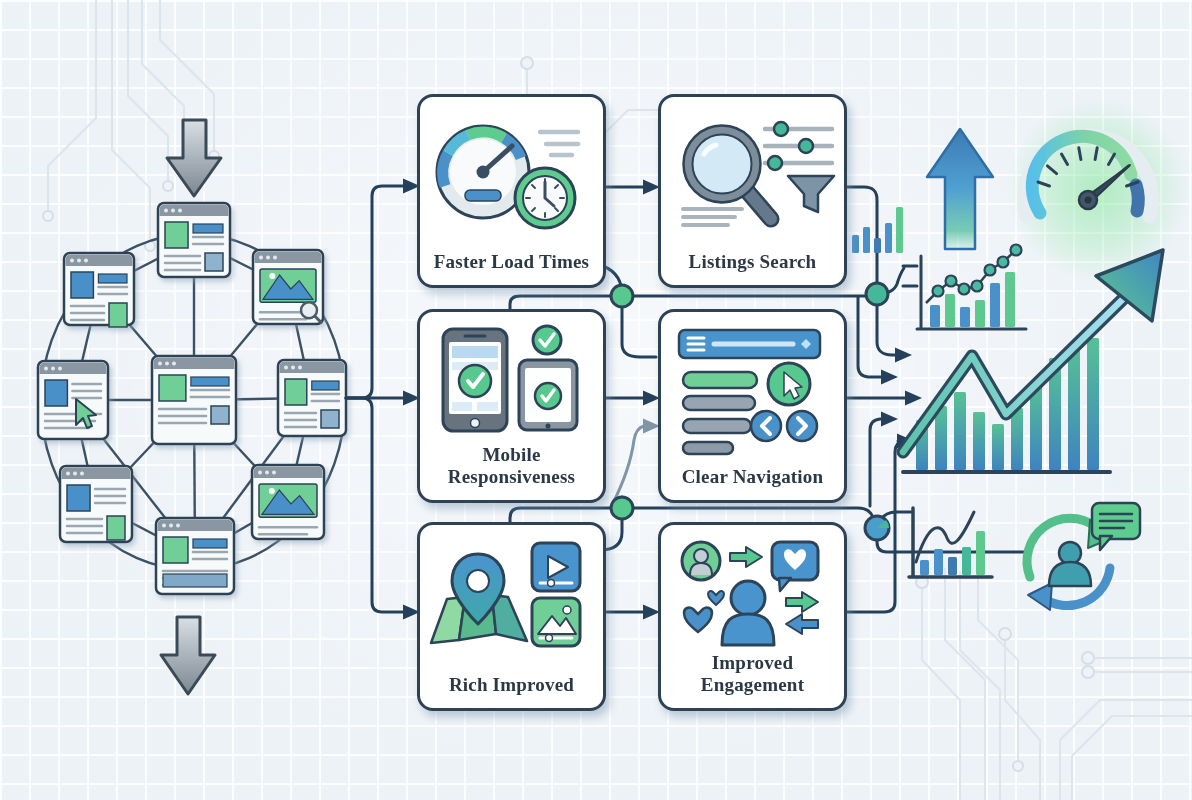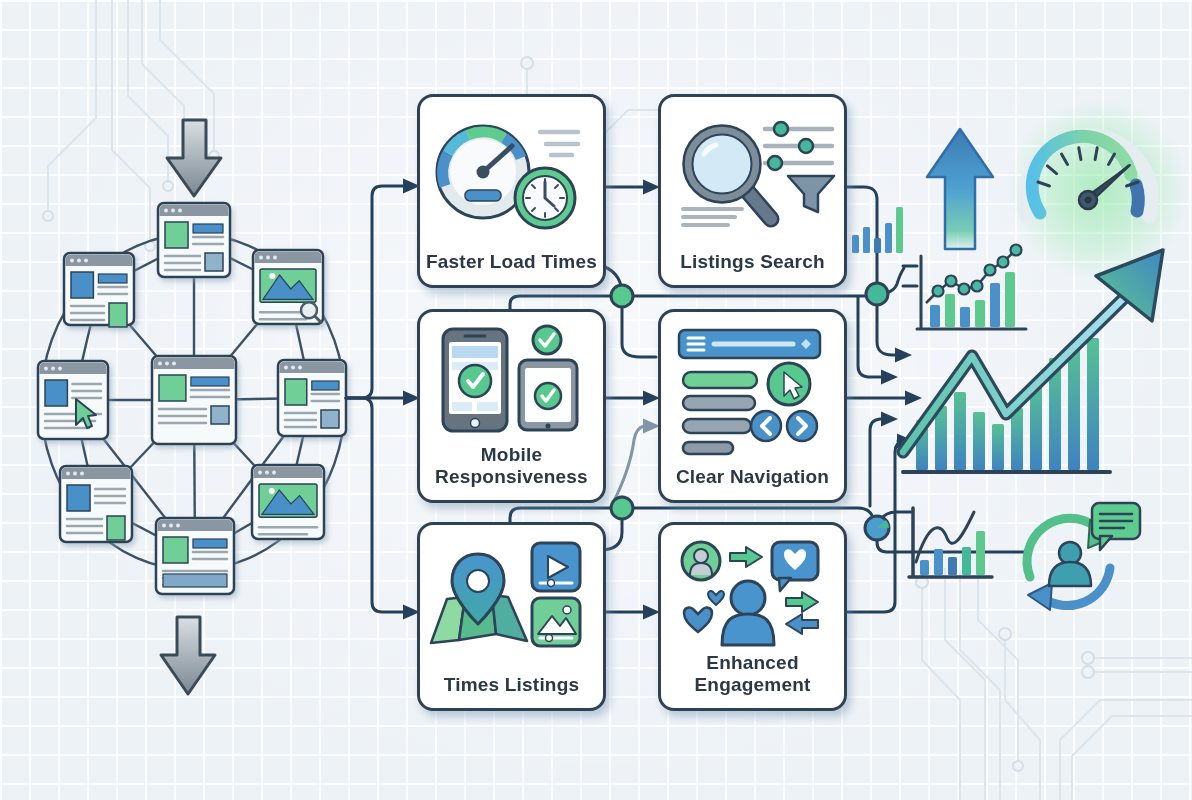--- a/index.html
+++ b/index.html
@@ -1,18 +1,18 @@
 <!DOCTYPE html>
 <html><head>
 <meta charset="utf-8">
 <style>
   html,body{margin:0;padding:0;background:#dfe7ee;}
   .stage{
     position:relative;width:1192px;height:800px;overflow:hidden;
-    font-family:Liberation Sans, sans-serif;
+    font-family:Liberation Serif, serif;
     background-color:#edf2f7;
     background-image:
       radial-gradient(ellipse at 50% 45%, rgba(255,255,255,.55) 0%, rgba(255,255,255,0) 70%),
       linear-gradient(rgba(255,255,255,.85) 1.5px, rgba(255,255,255,0) 1.5px),
       linear-gradient(90deg, rgba(255,255,255,.85) 1.5px, rgba(255,255,255,0) 1.5px),
       linear-gradient(rgba(173,196,214,.18) 1px, rgba(173,196,214,0) 1px),
       linear-gradient(90deg, rgba(173,196,214,.18) 1px, rgba(173,196,214,0) 1px);
     background-size:100% 100%, 29px 29px, 29px 29px, 29px 29px, 29px 29px;
   }
   svg.layer{position:absolute;left:0;top:0;}
@@ -416,24 +416,24 @@
 <div class="card" style="left:658px;top:94px;height:188px">
   <div class="card-label">Listings Search</div>
 </div>
 <div class="card" style="left:417px;top:309px;height:188px">
   <div class="card-label">Mobile Responsiveness</div>
 </div>
 <div class="card" style="left:658px;top:309px;height:188px">
   <div class="card-label">Clear Navigation</div>
 </div>
 <div class="card" style="left:417px;top:522px;height:183px">
-  <div class="card-label">Times Listings</div>
+  <div class="card-label">Rich Improved</div>
 </div>
 <div class="card" style="left:658px;top:522px;height:183px">
-  <div class="card-label">Enhanced Engagement</div>
+  <div class="card-label">Improved Engagement</div>
 </div>
 
 <svg id="overlay" class="layer" width="1192" height="800" viewBox="0 0 1192 800" style="z-index:3">
 
   <g>
     <path d="M 540,132 H 578 M 546,144 H 578 M 551,155 H 572" stroke="#b9c3cc" stroke-width="4.5" stroke-linecap="round"></path>
     <circle cx="483" cy="172" r="46" fill="#e3eaee" stroke="#2c4358" stroke-width="3"></circle>
     <circle cx="483" cy="172" r="33" fill="#f8fafb"></circle>
     <g fill="none" stroke-width="11">
       <path d="M 445,186 A 40,40 0 0 1 448,153" stroke="#4a90c9"></path>

